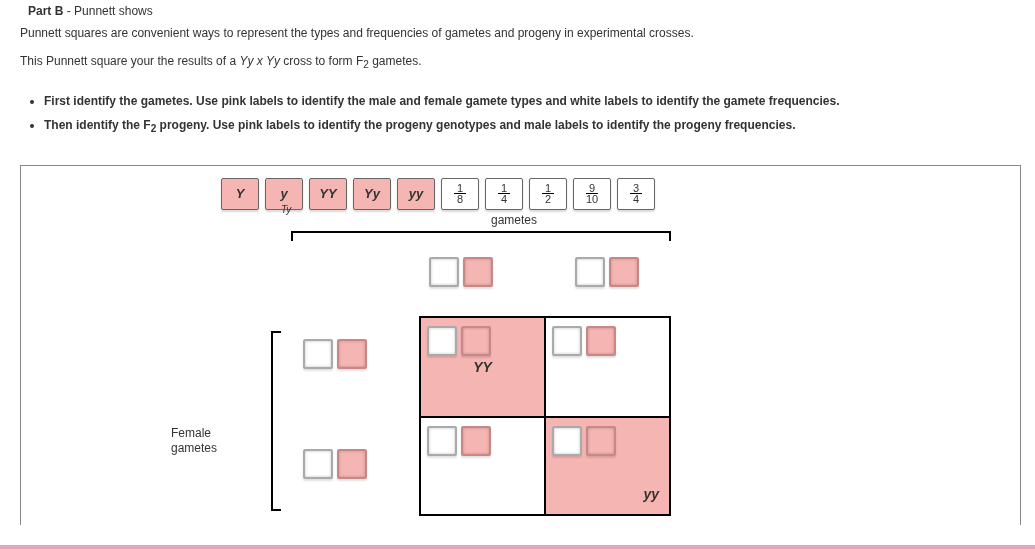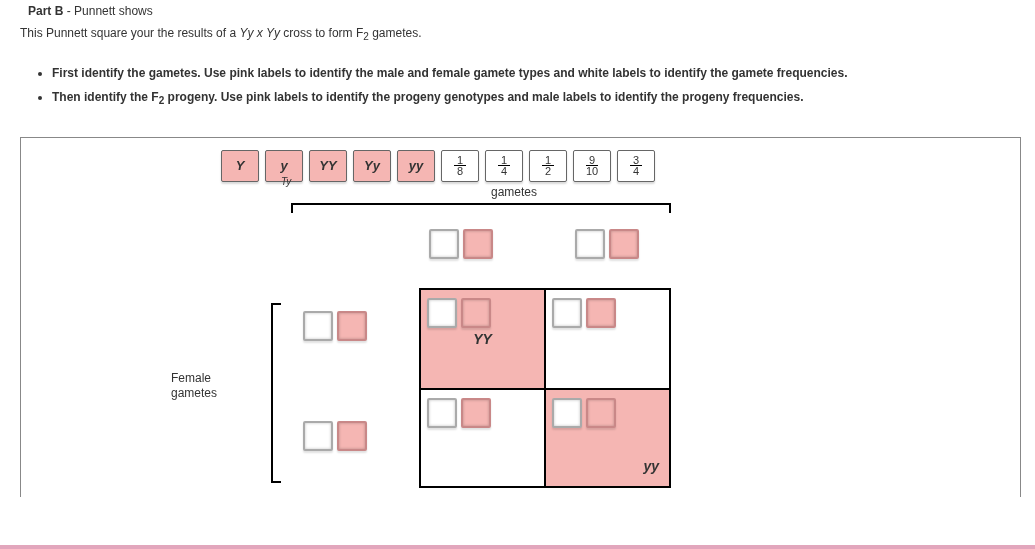--- a/index.html
+++ b/index.html
@@ -9,21 +9,21 @@
     font-size: 12px;
     color: #333;
     background: #fff;
     width: 1035px;
   }
   .content { padding: 4px 0 0 0; }
   .part-header { padding: 0 0 6px 0; }
   .part-header b { font-weight: bold; margin-left: 28px; }
   .instr { padding: 0 0 10px 20px; line-height: 1.5; }
   .instr sub { font-size: 10px; }
-  .bullets { padding: 0 0 8px 44px; margin-left: 8px; }
+  .bullets { padding: 0 0 8px 44px; }
   .bullets li { font-weight: bold; padding-bottom: 10px; font-size: 12px;}
   .workspace {
     border: 1px solid #888;
     border-bottom: none;
     margin: 0 14px 0 20px;
     padding: 12px 10px 0 10px;
     position: relative;
     height: 360px;
     background: #fff;
     overflow: hidden;
@@ -123,20 +123,21 @@
 </head>
 <body>
 
 <div class="content">
   <div class="part-header">
     <b>Part B</b>
     <span> - </span>
     <span>Punnett shows</span>
   </div>
 
+  <div class="instr">Punnett squares are convenient ways to represent the types and frequencies of gametes and progeny in experimental crosses.</div>
   <div class="instr">
     <span>This Punnett square your the results of a </span><i>Yy x Yy</i><span> cross to form F</span><sub>2</sub><span> gametes.</span>
   </div>
 
   <ul class="bullets">
     <li>First identify the gametes. Use pink labels to identify the male and female gamete types and white labels to identify the gamete frequencies.</li>
     <li>
       <span>Then identify the F</span><sub>2</sub><span> progeny. Use pink labels to identify the progeny genotypes and male labels to identify the progeny frequencies.</span>
     </li>
   </ul>
@@ -187,21 +188,21 @@
             <span class="num">3</span>
             <span class="den">4</span>
           </span>
         </div>
     </div>
 
     <div class="ty">Ty</div>
 
     <div class="punnett">
       <div class="gametes-label">gametes</div>
-      <div class="female-label" style="white-space:pre;">Female
+      <div class="female-label" style="white-space:pre;margin-top:27px;">Female
 gametes</div>
 
       <div class="hline-top"></div>
       <div class="vline-left"></div>
 
       <div class="col-slots c1">
         <div class="slot"></div>
         <div class="slot pink"></div>
       </div>
       <div class="col-slots c2">

